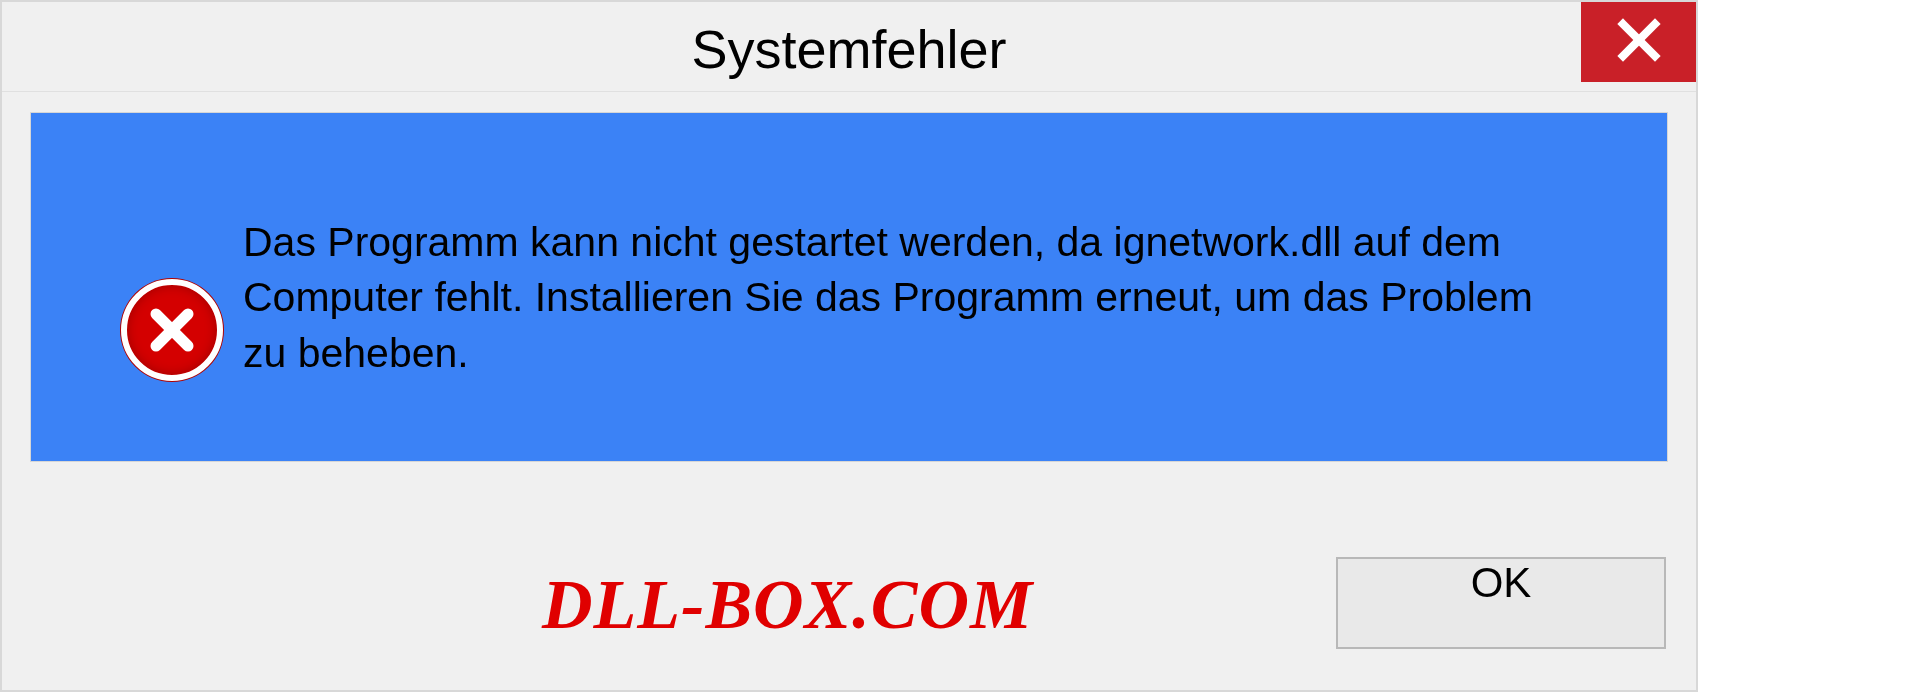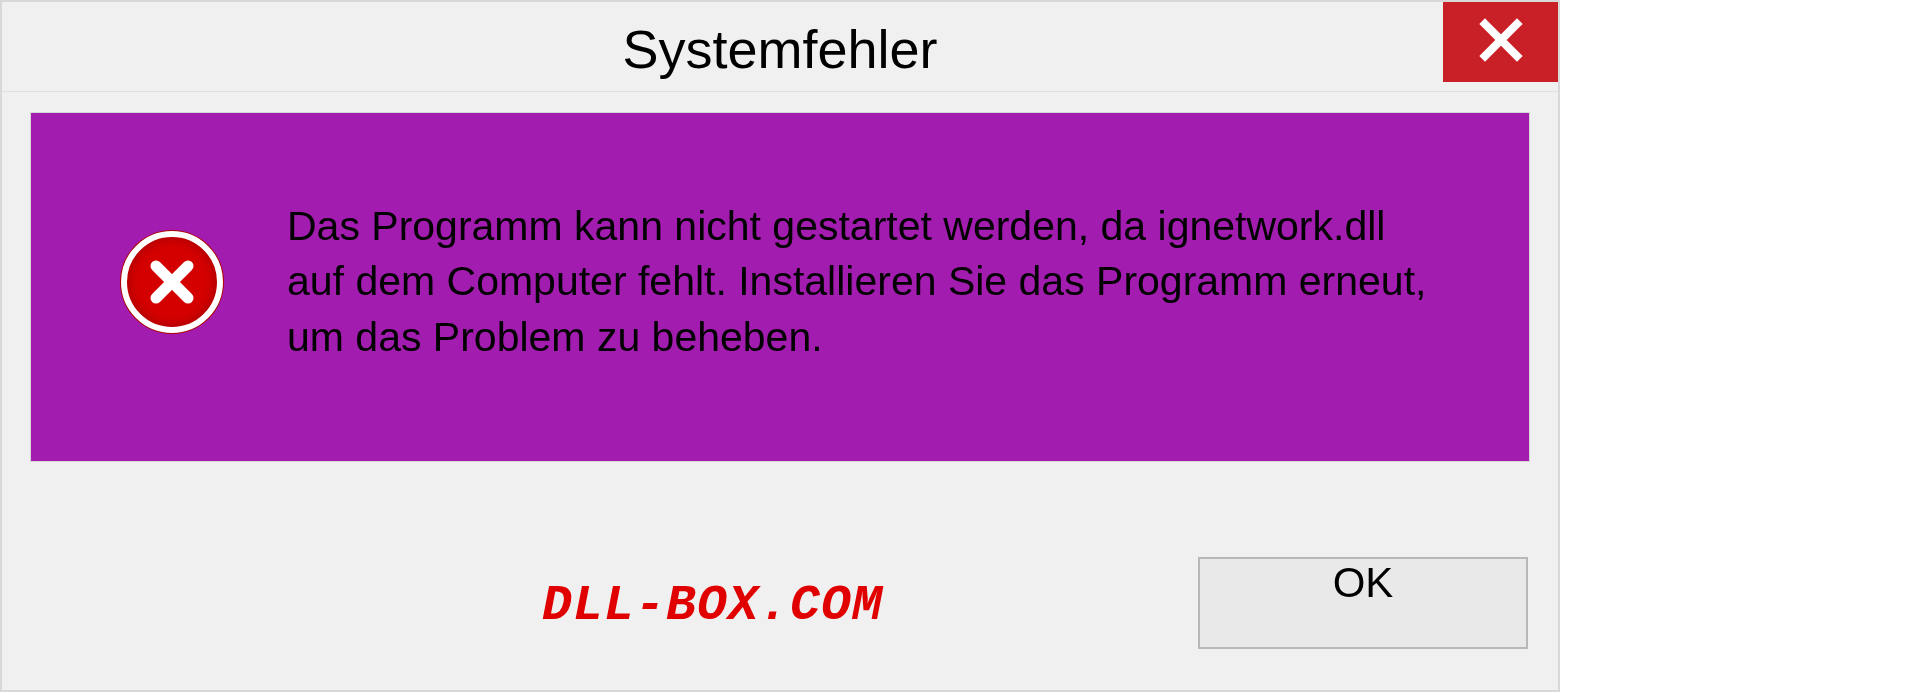--- a/index.html
+++ b/index.html
@@ -8,21 +8,21 @@
       box-sizing: border-box;
     }
     body {
       font-family: "Segoe UI", Arial, sans-serif;
       background: #ffffff;
       width: 1920px;
       height: 692px;
       overflow: hidden;
     }
     .dialog-window {
-      width: 1560px;
+      width: 1698px;
       height: 692px;
       background: #f0f0f0;
       border: 2px solid #d8d8d8;
       position: relative;
     }
     .titlebar {
       height: 90px;
       display: flex;
       align-items: center;
       justify-content: center;
@@ -46,26 +46,26 @@
       align-items: center;
       justify-content: center;
       cursor: pointer;
     }
     .close-button svg {
       width: 44px;
       height: 44px;
     }
     .content-area {
       margin: 20px 28px 0 28px;
-      background: #a21caf;
+      background: #3b82f6;
       border: 1px solid #d6d6d6;
       padding: 70px 60px 80px 60px;
       display: flex;
-      align-items: center;
-      gap: 64px;
+      align-items: flex-end;
+      gap: 20px;
       height: 350px;
     }
     .error-icon-circle {
       width: 102px;
       height: 102px;
       border-radius: 50%;
       background: #d40000;
       border: 6px solid #ffffff;
       box-shadow: 0 0 0 1px #b00000, inset 0 0 12px rgba(0,0,0,0.25);
       display: flex;
@@ -91,22 +91,22 @@
       bottom: 0;
       left: 0;
       right: 0;
       height: 200px;
       display: flex;
       align-items: center;
       justify-content: space-between;
       padding: 0 40px 30px 0;
     }
     .watermark {
-      font-family: Liberation Mono, monospace;
-      font-size: 50px;
+      font-family: Liberation Serif, serif;
+      font-size: 70px;
       font-weight: 900;
       font-style: italic;
       color: #e00000;
       letter-spacing: 1px;
       margin-left: 540px;
       margin-top: 60px;
     }
     .ok-button {
       width: 330px;
       height: 92px;

